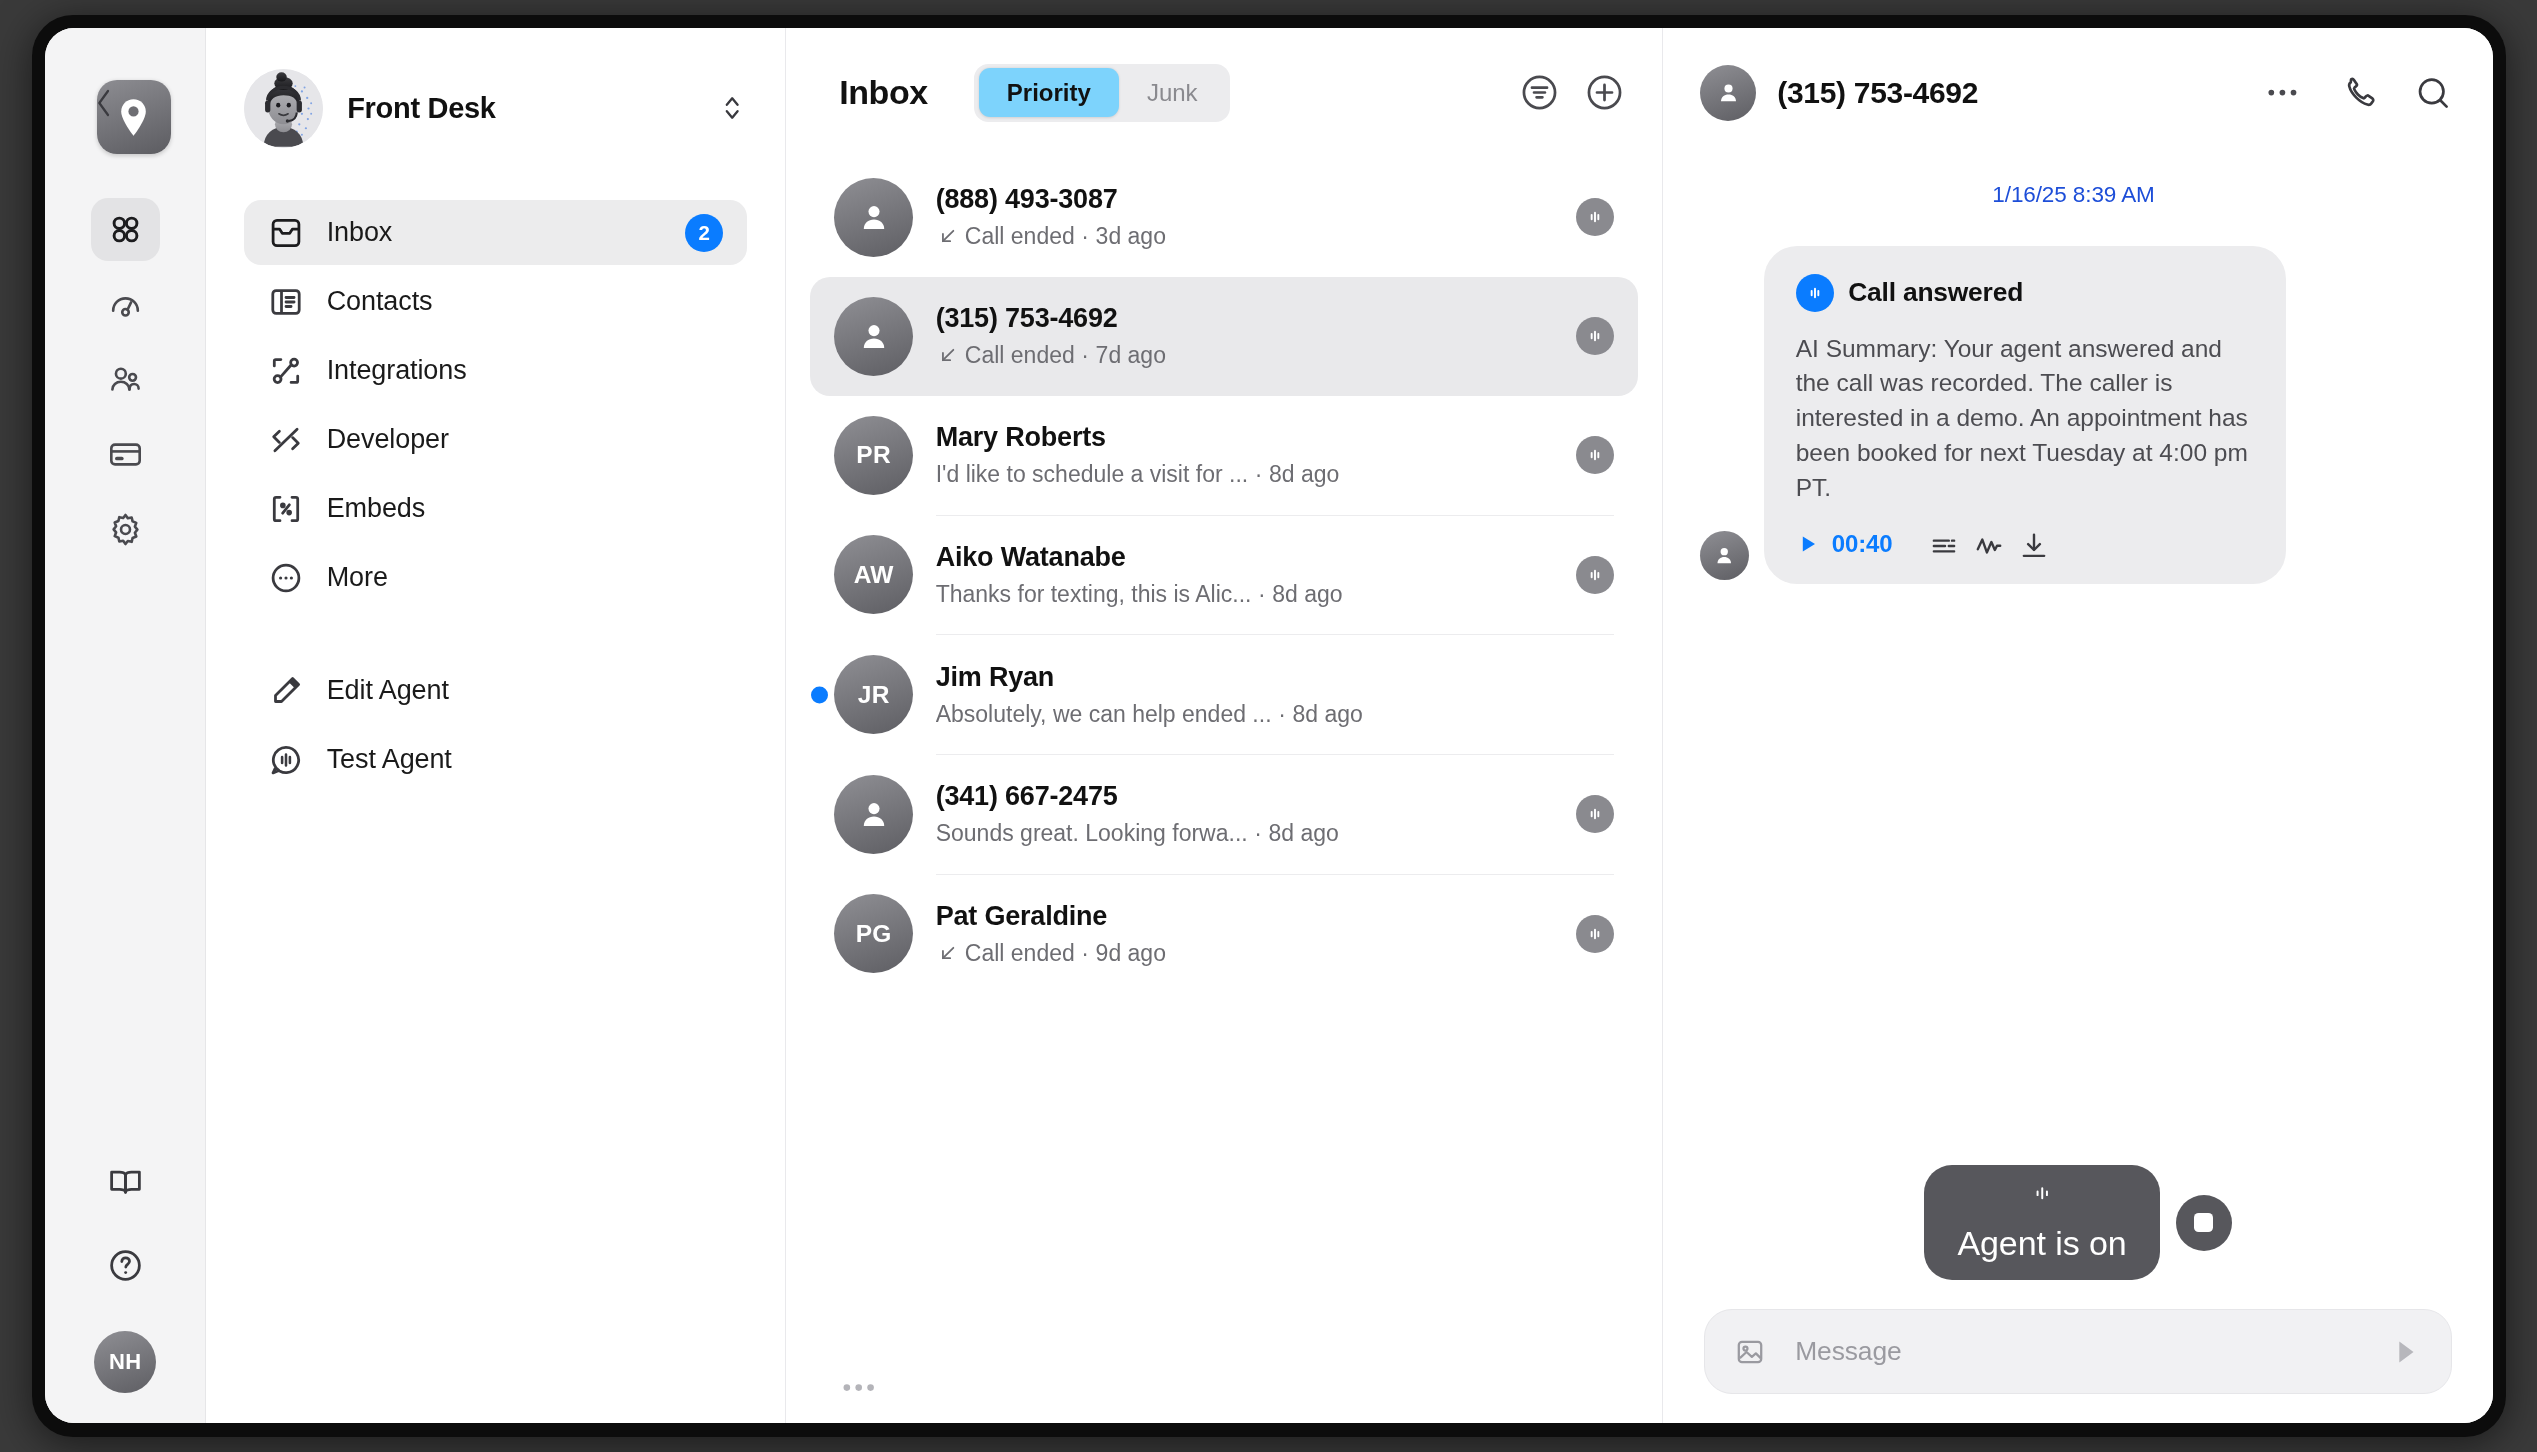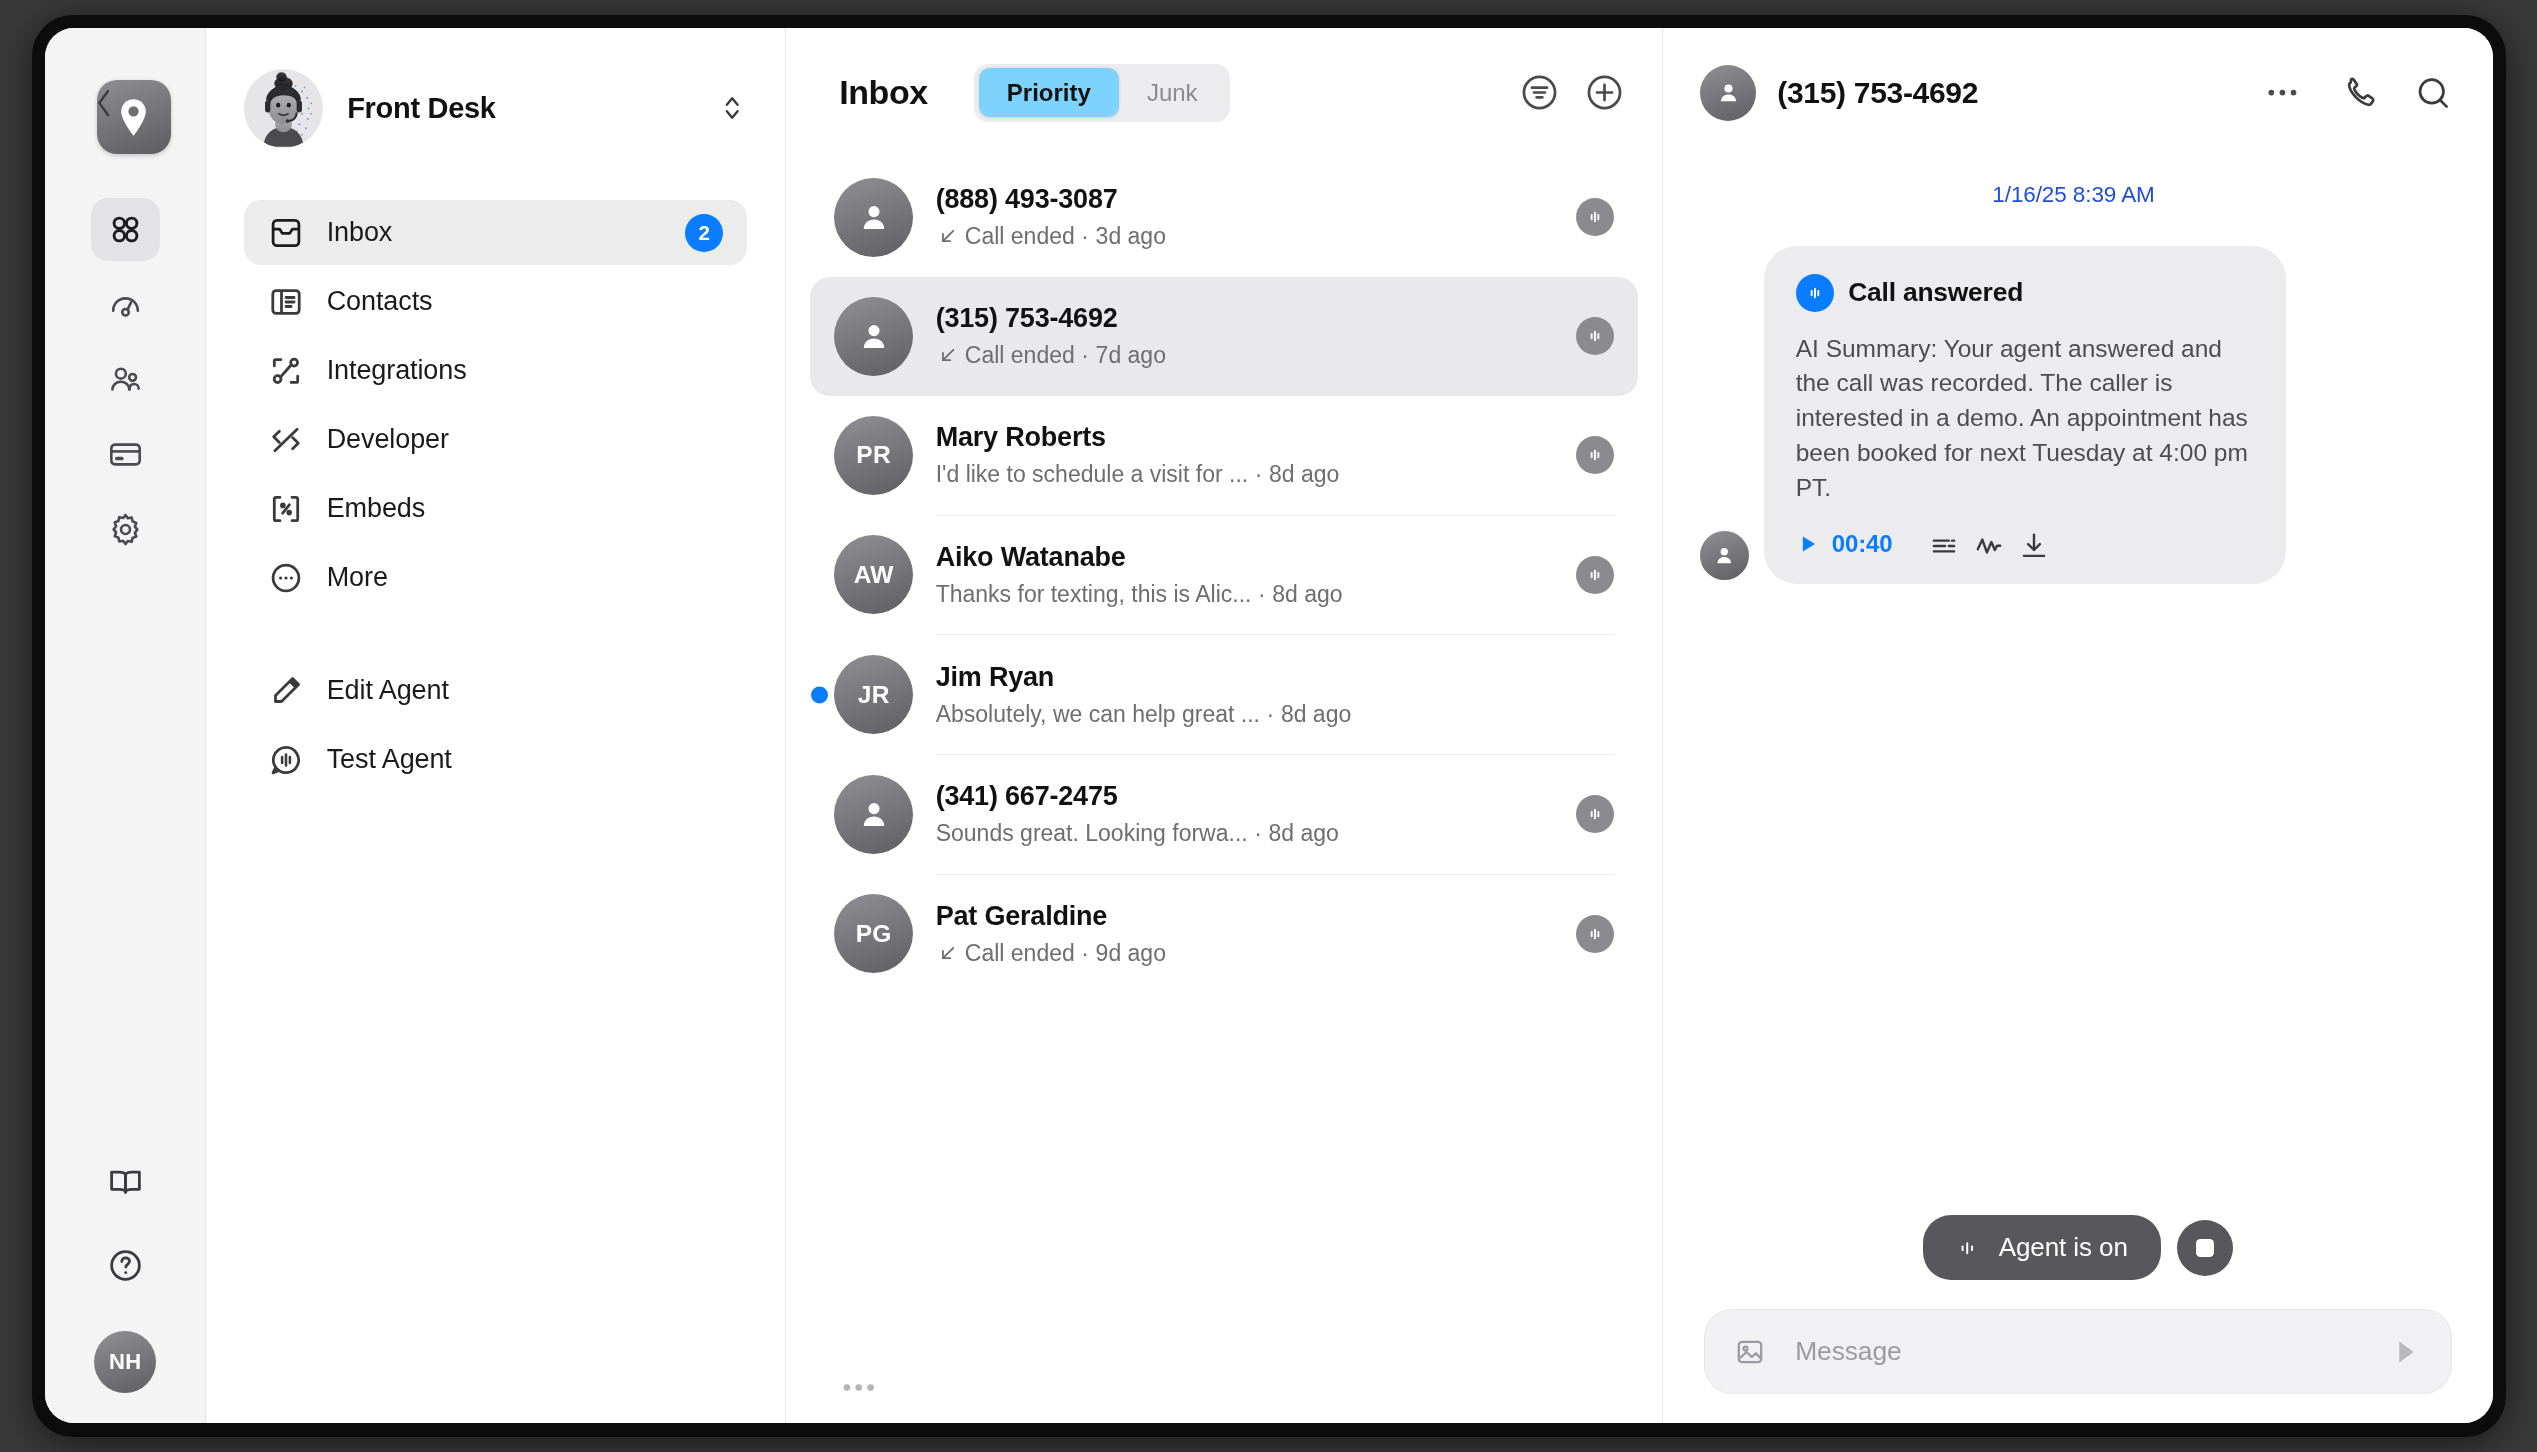--- a/index.html
+++ b/index.html
@@ -199,21 +199,21 @@
   .play-wrap { display: flex; align-items: center; gap: 12px; color: #0a7cff; }
   .play-time { font-size: 24px; font-weight: 600; color: #0a7cff; letter-spacing: -0.1px; }
   .ctrl-gap { width: 9.3px; }
 
   .chat-footer { padding: 0 41px 29px 41px; }
   .agent-row { display: flex; align-items: center; justify-content: center; gap: 16px; margin-bottom: 29px; }
   .agent-pill {
     display: flex; align-items: center; gap: 20px;
     background: #57575c; color: #fff;
     border-radius: 28px; padding: 17px 33px;
-    font-size: 26px; font-weight: 500; cursor: pointer; letter-spacing: -0.1px;
+    font-size: 34px; font-weight: 500; cursor: pointer; letter-spacing: -0.1px; flex-direction: column;
   }
   .stop-btn {
     width: 56px; height: 56px; border-radius: 50%; background: #57575c;
     display: flex; align-items: center; justify-content: center; cursor: pointer;
   }
   .stop-sq { width: 18.5px; height: 18.5px; border-radius: 4.6px; background: #fff; }
   .composer {
     background: #f1f1f3; border: 0.7px solid #e6e6e9; border-radius: 28px;
     height: 85px; display: flex; align-items: center; gap: 29px; padding: 0 29px;
   }
@@ -554,21 +554,21 @@
         </div>
       </div>
       <div class="conv-div"></div>
 
       <div class="conv">
         <div class="unread-dot"></div>
         <div class="av">JR</div>
         <div class="conv-body">
           <div class="conv-name">Jim Ryan</div>
           <div class="conv-sub">
-            <span class="prev">Absolutely, we can help great ...</span>
+            <span class="prev">Absolutely, we can help ended ...</span>
             <span>·</span>
             <span>8d ago</span>
           </div>
         </div>
       </div>
       <div class="conv-div"></div>
 
       <div class="conv">
         <div class="av">
           <svg width="34" height="34" viewBox="0 0 24 24" fill="#ffffff">

